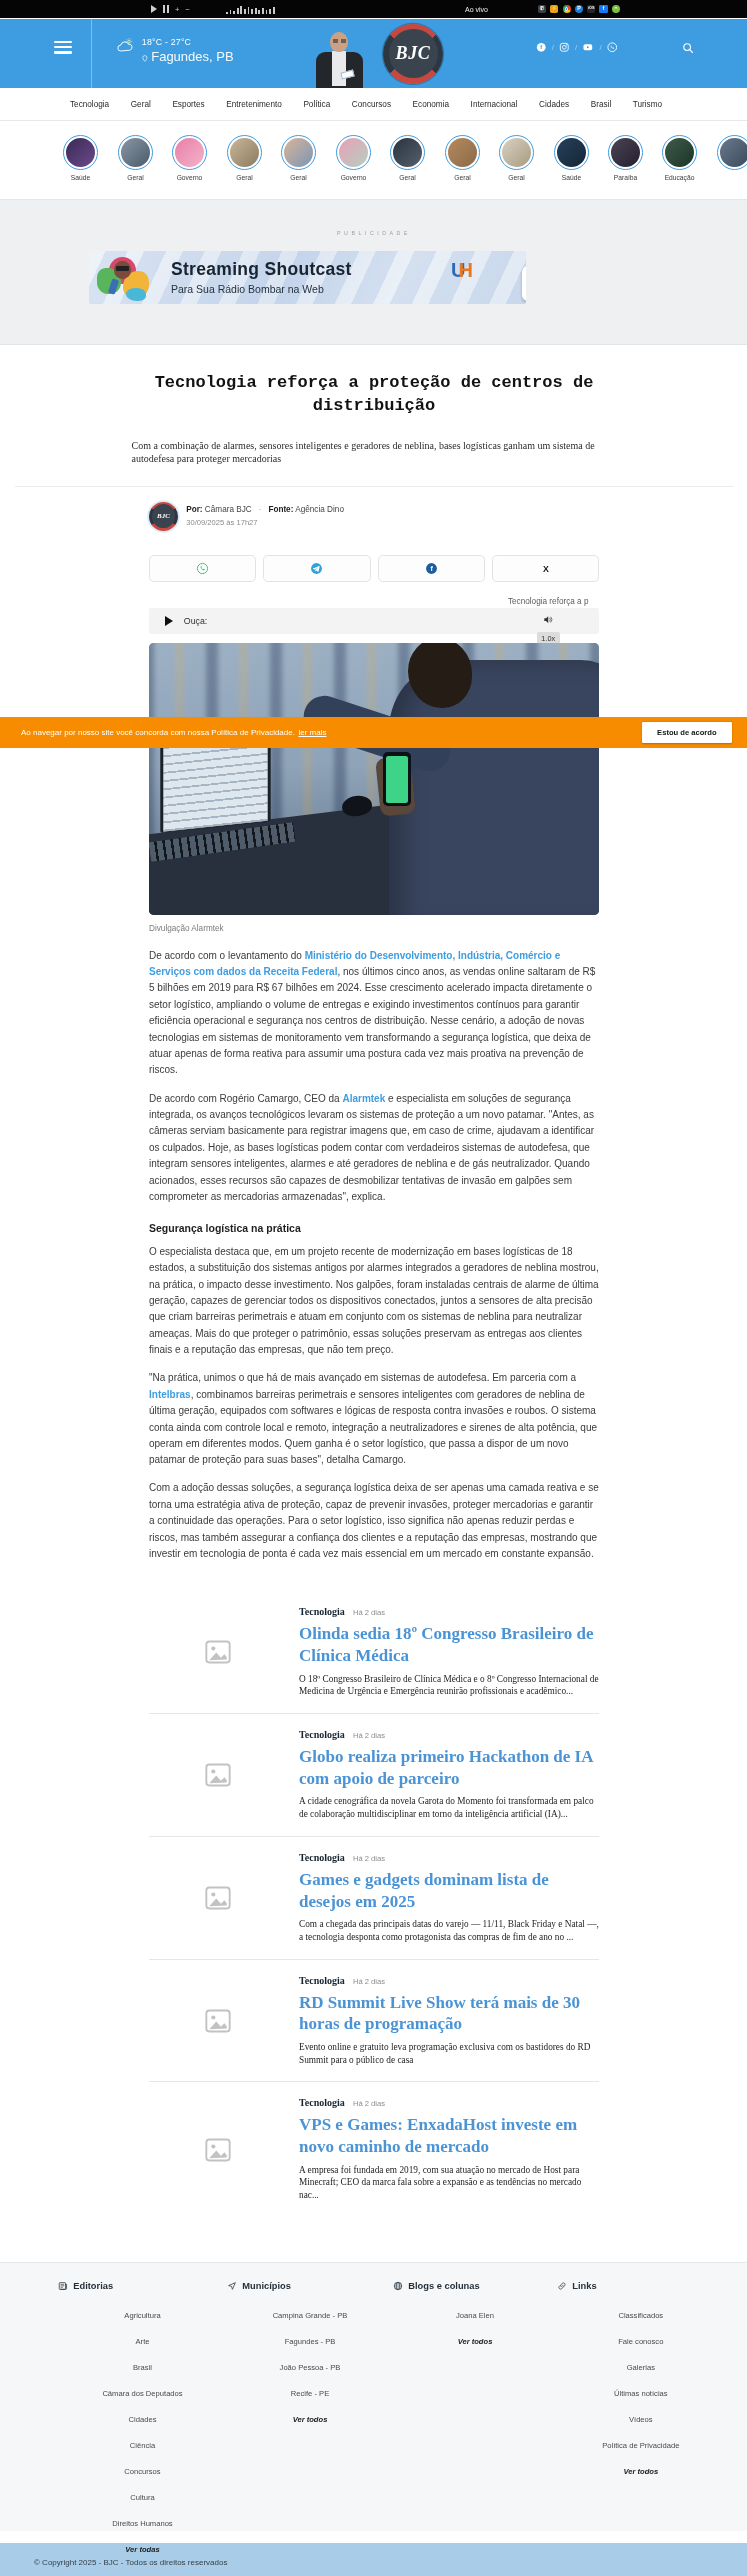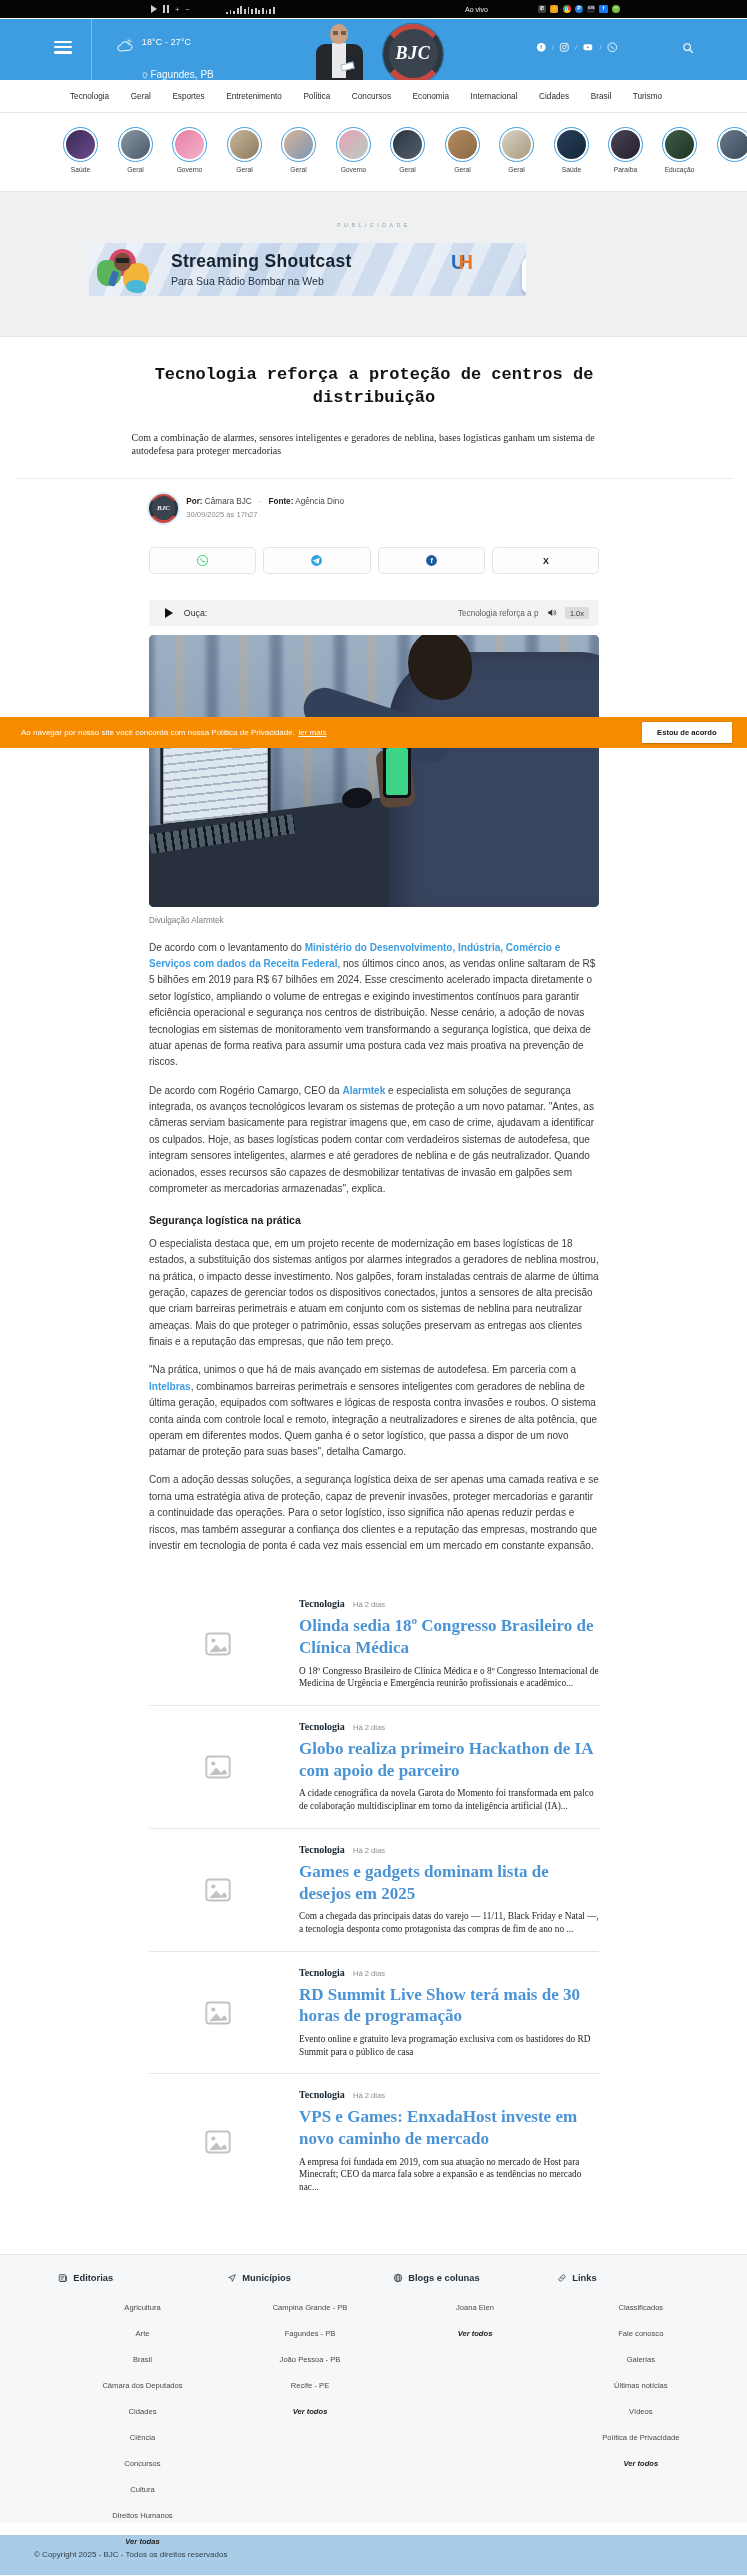--- a/index.html
+++ b/index.html
@@ -13,27 +13,27 @@
   .player-controls { position:absolute; left:151px; display:flex; align-items:center; gap:5.8px; font-size:7.6px; color:#cfcfcf; }
   .eq { position:absolute; left:226px; top:4.7px; display:flex; align-items:flex-end; gap:1.8px; height:9.3px; }
   .eq i { display:block; width:1.8px; background:#c9c9c9; }
   .live-label { position:absolute; left:465px; font-size:7px; color:#f2f2f2; }
   .app-icons { position:absolute; left:538px; display:flex; align-items:center; gap:4.1px; }
   .chip { width:8.2px; height:8.2px; border-radius:1.8px; display:flex; align-items:center; justify-content:center;
           font-size:5.3px; font-weight:bold; color:#fff; line-height:1; }
   .chip.round { border-radius:50%; }
 
   
-  .header { height:61px; background:#3e9de0; position:relative; }
+  .header { height:69px; background:#3e9de0; position:relative; }
   .hamburger { position:absolute; left:54px; top:22px; width:17.5px; height:14px; cursor:pointer; }
   .hamburger i { display:block; height:2.3px; background:#fff; border-radius:1.2px; margin-bottom:2.9px; }
   .hdr-divider { position:absolute; left:91px; top:0; bottom:0; width:0.6px; background:rgba(255,255,255,.35); }
   .weather { position:absolute; left:116px; top:17.5px; color:#fff; display:flex; gap:5.8px; }
   .weather .temps { font-size:8.8px; letter-spacing:0.2px; }
-  .weather .loc { font-size:10px; margin-top:22px; opacity:.95; }
+  .weather .loc { font-size:13px; margin-top:2px; opacity:.95; }
   .mascot { position:absolute; left:311px; bottom:0; width:58px; height:56px; overflow:hidden; }
   .mascot .head { position:absolute; left:19px; top:0; width:17.5px; height:20px; background:#caa184; border-radius:50% 50% 45% 45%; }
   .mascot .glasses { position:absolute; left:21.6px; top:7px; width:13px; height:4.1px;
       border-left:5.3px solid rgba(40,40,40,.55); border-right:5.3px solid rgba(40,40,40,.55); }
   .mascot .shirt { position:absolute; left:21px; top:19px; width:14px; height:35px; background:#e9e9ec; }
   .mascot .suit { position:absolute; left:4.7px; top:20px; width:47px; height:37px; background:#23262b; border-radius:9.3px 9.3px 0 0; }
   .mascot .lapel { position:absolute; left:24.5px; top:21px; width:7px; height:26px; background:#f0f0f2; transform:skewX(-6deg); }
   .mascot .card { position:absolute; left:30px; top:39px; width:13px; height:7px; background:#fff; border:0.6px solid #9fb7c9; transform:rotate(-14deg); }
   .logo-badge { position:absolute; left:383px; top:4.7px; width:60px; height:60px; border-radius:50%;
       background:conic-gradient(#c8473f 0 14%, #2c3742 14% 36%, #c8473f 36% 64%, #2c3742 64% 86%, #c8473f 86% 100%);
@@ -100,21 +100,21 @@
 
   .share-row { margin-top:24.5px; display:flex; gap:7px; }
   .share-btn { flex:1; height:27px; background:#fdfdfd; border:0.6px solid #e3e3e3; border-radius:4.7px;
                display:flex; align-items:center; justify-content:center; cursor:pointer; }
 
   .audio-bar { margin-top:26px; height:26px; background:#f3f3f3; border-radius:2.3px; display:flex;
                align-items:center; padding:0 10.5px; }
   .audio-play { width:0; height:0; border-left:8.2px solid #111; border-top:5.3px solid transparent;
                 border-bottom:5.3px solid transparent; margin:0 10.5px 0 5.8px; cursor:pointer; }
   .audio-label { font-size:8.8px; color:#2e2e2e; }
-  .audio-right { margin-left:auto; display:flex; align-items:center; gap:8.2px; }
+  .audio-right { margin-left:auto; display:flex; align-items:center; gap:8.2px;flex-direction:column; }
   .audio-title { font-size:8.2px; color:#5c5c5c; }
   .rate-badge { background:#dcdcdc; border-radius:1.8px; padding:1.8px 4.7px; font-size:7.3px; color:#333; cursor:pointer; }
 
   .hero { margin-top:9.3px; width:450px; height:272px; border-radius:4.7px; position:relative; overflow:hidden; background:#7e93a8; }
   .hero .bgblur { position:absolute; inset:-7px;
      background:linear-gradient(180deg,#9db0c3 0%,#8da1b5 45%,#70849a 70%,#5d7085 100%); }
   .hero .shelves { position:absolute; inset:-7px; filter:blur(2.9px);
      background:repeating-linear-gradient(90deg, rgba(42,62,94,.38) 0 11.7px, rgba(160,180,205,.15) 11.7px 34px, rgba(233,177,86,.25) 34px 41px, rgba(160,180,205,.12) 41px 64px); }
   .hero .desk { position:absolute; left:-11.7px; bottom:-23.4px; width:327px; height:123px; background:#27303c;
      transform:rotate(-7deg); border-radius:5.8px; }

